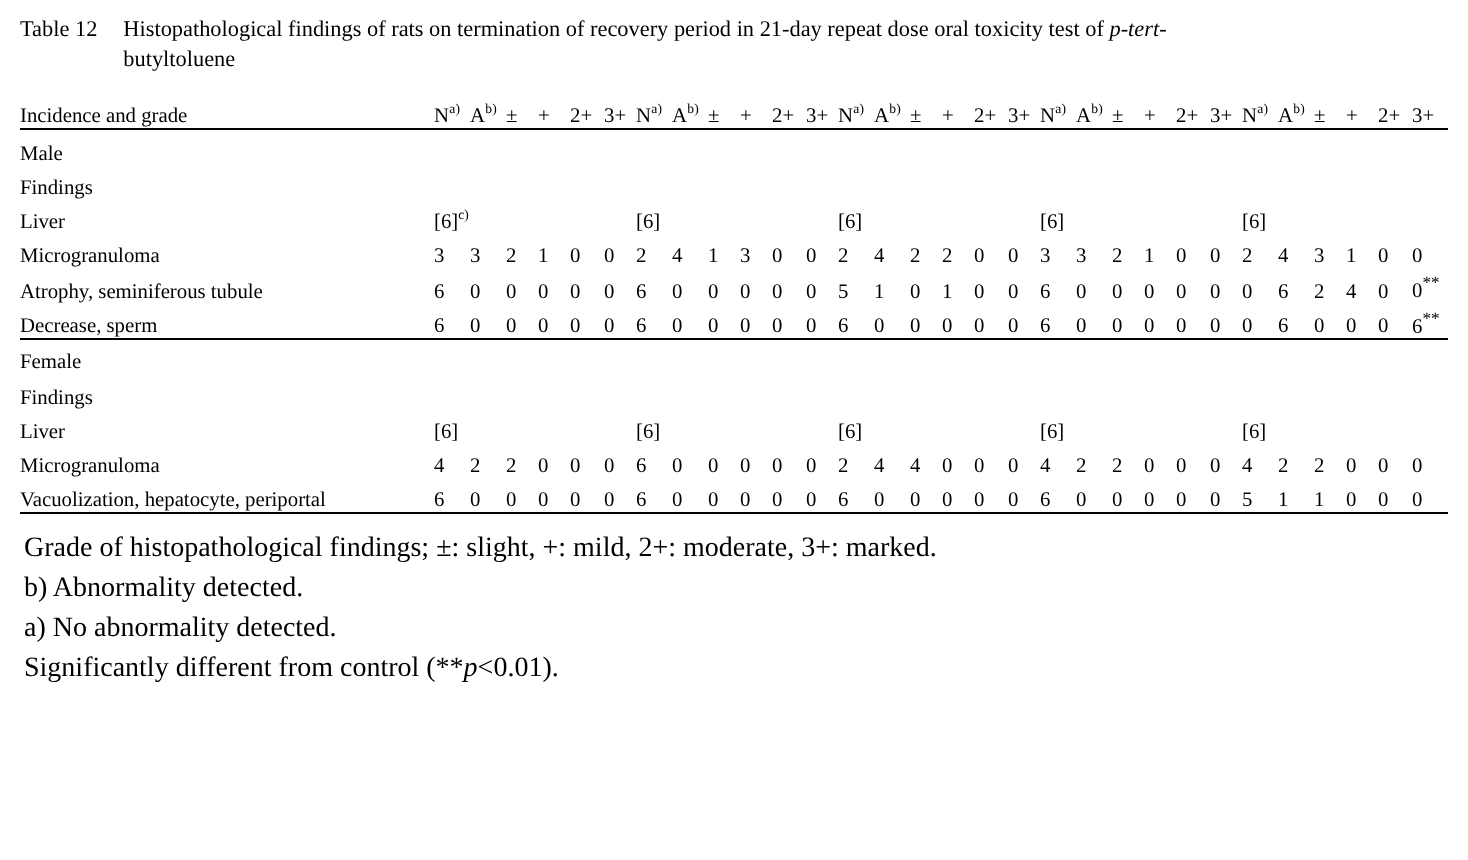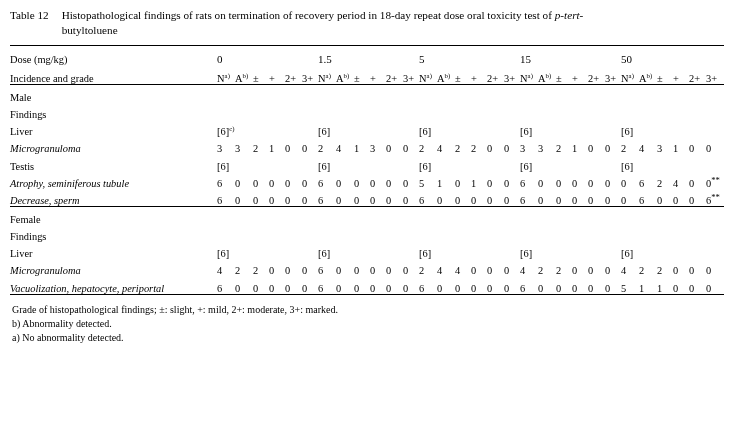--- a/index.html
+++ b/index.html
@@ -58,21 +58,21 @@
   .rule-top td { border-top: 1.4px solid #000; }
   .rule-mid td { border-top: 0.8px solid #000; }
   .rule-bot td { border-top: 1.4px solid #000; }
 
   .hrow td { height: 19px; }
   .drow td { height: 17.3px; }
 
   .lbl { padding-left: 2px; }
   .ind0 { padding-left: 2px; margin-top: 32px; }
   .ind1 { padding-left: 11px; margin-left: 28px; }
-  .ind2 { padding-left: 24px; font-style: italic; }
+  .ind2 { padding-left: 24px; }
 
   .dosehdr {
     text-align: center;
     font-size: 11px;
   }
   .subhdr {
     font-size: 9.6px;
     letter-spacing: 0.1px;
   }
   .subhdr sup {
@@ -94,58 +94,50 @@
   .gcells span.g3 { width: 14px; }
   .brk { }
   .brk sup {
     font-size: 6.8px;
     vertical-align: super;
     line-height: 0;
   }
   .sect { }
   
   .notes {
-    font-size: 10px;
+    font-size: 14px;
     line-height: 1.42;
     padding-left: 2px;
     padding-top: 2px;
   }
   .notes div i { font-style: italic; }
   .spacer-row td { height: 6px; }
 </style>
 </head>
 <body>
 
 <div class="page">
 
   <div class="caption">
     <div class="caption-label">Table 12</div>
     <div class="caption-text">
-      <span>Histopathological findings of rats on termination of recovery period in 18-day repeat dose oral toxicity test of </span><i>p-tert-</i><span>butyltoluene</span>
+      <span>Histopathological findings of rats on termination of recovery period in 21-day repeat dose oral toxicity test of </span><i>p-tert-</i><span>butyltoluene</span>
     </div>
   </div>
 
   <table class="main">
     <colgroup>
       <col style="width:207px">
       <col style="width:101px">
       <col style="width:101px">
       <col style="width:101px">
       <col style="width:101px">
       <col style="width:103px">
     </colgroup>
     <tbody id="tbody">
-        <tr class="hrow rule-top">
-          <td class="lbl">Dose (mg/kg)</td>
-          <td class="dosehdr">0</td>
-          <td class="dosehdr">1.5</td>
-          <td class="dosehdr">5</td>
-          <td class="dosehdr">15</td>
-          <td class="dosehdr">50</td>
-        </tr>
         <tr class="hrow">
           <td class="lbl">Incidence and grade</td>
           <td class="subhdr gcells"><span class="n">N<sup>a)</sup></span><span class="n">A<sup>b)</sup></span><span class="g">±</span><span class="g">+</span><span class="g2">2+</span><span class="g3">3+</span></td>
           <td class="subhdr gcells"><span class="n">N<sup>a)</sup></span><span class="n">A<sup>b)</sup></span><span class="g">±</span><span class="g">+</span><span class="g2">2+</span><span class="g3">3+</span></td>
           <td class="subhdr gcells"><span class="n">N<sup>a)</sup></span><span class="n">A<sup>b)</sup></span><span class="g">±</span><span class="g">+</span><span class="g2">2+</span><span class="g3">3+</span></td>
           <td class="subhdr gcells"><span class="n">N<sup>a)</sup></span><span class="n">A<sup>b)</sup></span><span class="g">±</span><span class="g">+</span><span class="g2">2+</span><span class="g3">3+</span></td>
           <td class="subhdr gcells"><span class="n">N<sup>a)</sup></span><span class="n">A<sup>b)</sup></span><span class="g">±</span><span class="g">+</span><span class="g2">2+</span><span class="g3">3+</span></td>
         </tr>
         <tr class="drow rule-mid">
           <td class="lbl sect">Male</td>
@@ -173,28 +165,20 @@
         </tr>
         <tr class="drow">
           <td class="ind2">Microgranuloma</td>
           <td class="gcells"><span class="n">3</span><span class="n">3</span><span class="g">2</span><span class="g">1</span><span class="g2">0</span><span class="g3">0</span></td>
           <td class="gcells"><span class="n">2</span><span class="n">4</span><span class="g">1</span><span class="g">3</span><span class="g2">0</span><span class="g3">0</span></td>
           <td class="gcells"><span class="n">2</span><span class="n">4</span><span class="g">2</span><span class="g">2</span><span class="g2">0</span><span class="g3">0</span></td>
           <td class="gcells"><span class="n">3</span><span class="n">3</span><span class="g">2</span><span class="g">1</span><span class="g2">0</span><span class="g3">0</span></td>
           <td class="gcells"><span class="n">2</span><span class="n">4</span><span class="g">3</span><span class="g">1</span><span class="g2">0</span><span class="g3">0</span></td>
         </tr>
         <tr class="drow">
-          <td class="ind1">Testis</td>
-          <td class="gcells brkcell"><span class="brk">[6]</span></td>
-          <td class="gcells brkcell"><span class="brk">[6]</span></td>
-          <td class="gcells brkcell"><span class="brk">[6]</span></td>
-          <td class="gcells brkcell"><span class="brk">[6]</span></td>
-          <td class="gcells brkcell"><span class="brk">[6]</span></td>
-        </tr>
-        <tr class="drow">
           <td class="ind2">Atrophy, seminiferous tubule</td>
           <td class="gcells"><span class="n">6</span><span class="n">0</span><span class="g">0</span><span class="g">0</span><span class="g2">0</span><span class="g3">0</span></td>
           <td class="gcells"><span class="n">6</span><span class="n">0</span><span class="g">0</span><span class="g">0</span><span class="g2">0</span><span class="g3">0</span></td>
           <td class="gcells"><span class="n">5</span><span class="n">1</span><span class="g">0</span><span class="g">1</span><span class="g2">0</span><span class="g3">0</span></td>
           <td class="gcells"><span class="n">6</span><span class="n">0</span><span class="g">0</span><span class="g">0</span><span class="g2">0</span><span class="g3">0</span></td>
           <td class="gcells"><span class="n">0</span><span class="n">6</span><span class="g">2</span><span class="g">4</span><span class="g2">0</span><span class="g3">0<sup>**</sup></span></td>
         </tr>
         <tr class="drow">
           <td class="ind2">Decrease, sperm</td>
           <td class="gcells"><span class="n">6</span><span class="n">0</span><span class="g">0</span><span class="g">0</span><span class="g2">0</span><span class="g3">0</span></td>
@@ -251,15 +235,16 @@
           <td></td>
           <td></td>
         </tr>
       </tbody>
   </table>
 
   <div class="notes">
     <div>Grade of histopathological findings; ±: slight, +: mild, 2+: moderate, 3+: marked.</div>
     <div>b) Abnormality detected.</div>
     <div>a) No abnormality detected.</div>
+    <div><span>Significantly different from control (**</span><i>p</i><span>&lt;0.01).</span></div>
   </div>
 
 </div>
 
 </body></html>

